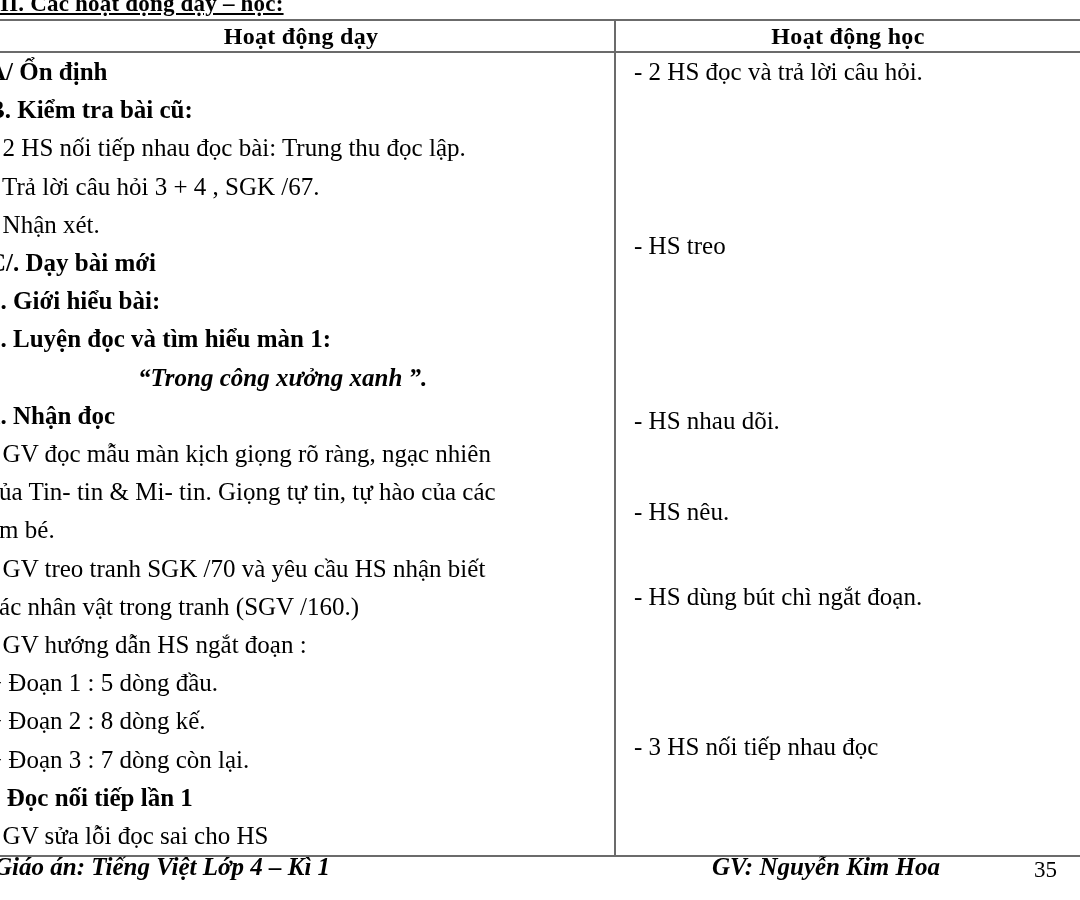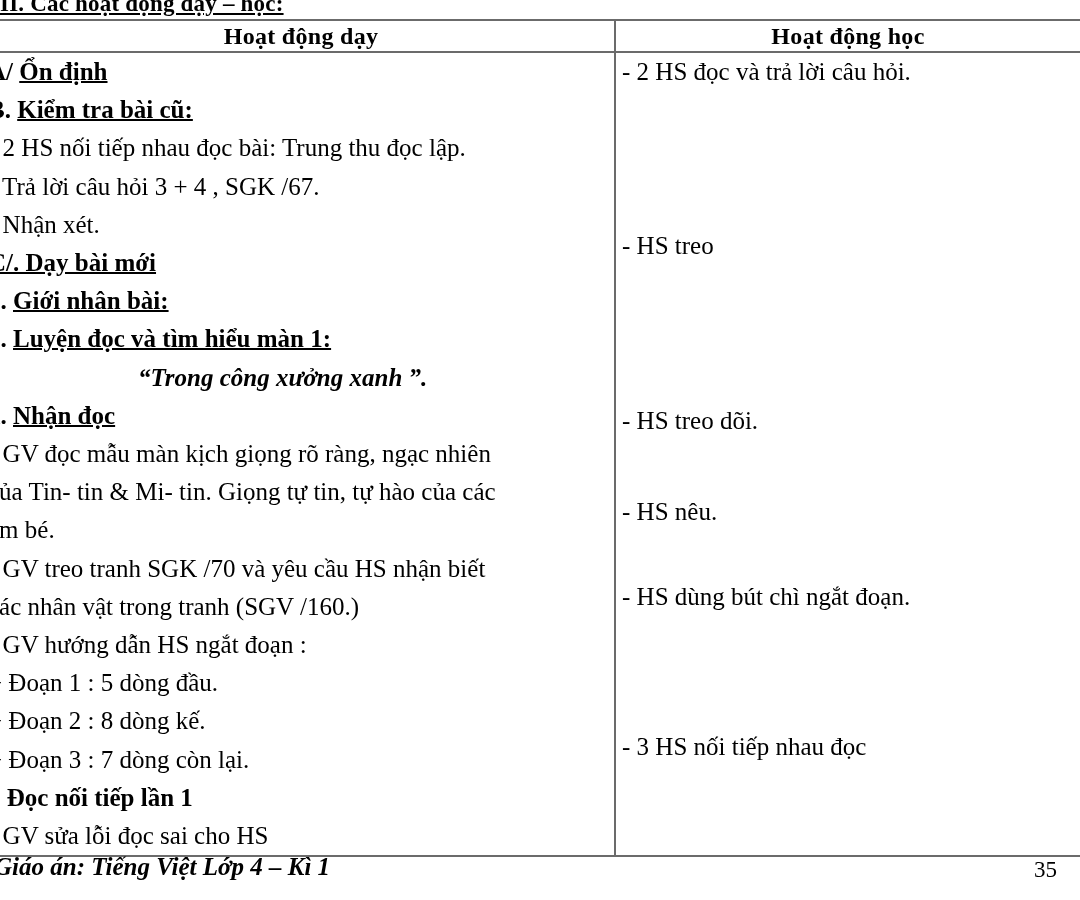--- a/index.html
+++ b/index.html
@@ -67,30 +67,30 @@
     padding: 7px 0 8px 0;
     letter-spacing: .3px;
   }
 
   td.body-cell {
     padding: 4px 8px 6px 8px;
     font-size: 25px;
     line-height: 38.2px;
   }
   td.body-cell.right {
-    padding-left: 6px;
+    padding-left: 18px;
   }
 
   
   .ln {
     white-space: nowrap;
     min-height: 38.2px;
   }
   .b   { font-weight: bold; }
-  .u   { text-decoration: underline; text-underline-offset: 1px; }
+  .u   { text-underline-offset: 1px; }
   .quote {
     font-weight: bold;
     font-style: italic;
     padding-left: 150px;
   }
 
   
   .rgap-1 { height: 136px; }
   .rgap-3 { height: 137px; }
   .rgap-4 { height: 52px; }
@@ -165,21 +165,21 @@
             <div class="ln"><span class="b">A/ </span><span class="b u">Ổn định </span></div>
 
             <div class="ln"><span class="b">B. </span><span class="b u">Kiểm tra bài cũ:</span></div>
 
             <div class="ln">- 2 HS nối tiếp nhau đọc bài: Trung thu đọc lập.</div>
             <div class="ln">- Trả lời câu hỏi 3 + 4 , SGK /67.</div>
             <div class="ln">- Nhận xét.</div>
 
             <div class="ln b u">C/. Dạy bài mới </div>
 
-            <div class="ln"><span class="b">1. </span><span class="b u">Giới nhân bài:</span></div>
+            <div class="ln"><span class="b">1. </span><span class="b u">Giới hiểu bài:</span></div>
 
             <div class="ln"><span class="b">2. </span><span class="b u">Luyện đọc và tìm hiểu màn 1:</span></div>
 
             <div class="ln quote">“Trong công xưởng xanh ”.</div>
 
             <div class="ln"><span class="b">a. </span><span class="b u">Nhận đọc </span></div>
 
             <div class="ln">- GV đọc mẫu màn kịch giọng rõ ràng, ngạc nhiên</div>
             <div class="ln">của Tin- tin &amp; Mi- tin. Giọng tự tin, tự hào của các</div>
             <div class="ln">em bé.</div>
@@ -195,37 +195,38 @@
           </td>
 
           <td class="body-cell right">
 
             <div class="ln">- 2 HS đọc và trả lời câu hỏi.</div>
             <div class="rgap-1"></div>
 
             <div class="ln">- HS treo</div>
             <div class="rgap-3"></div>
 
-            <div class="ln">- HS treo dõi.</div>
+            <div class="ln">- HS nhau dõi.</div>
             <div class="rgap-4"></div>
 
             <div class="ln">- HS nêu.</div>
             <div class="rgap-5"></div>
 
             <div class="ln">- HS dùng bút chì ngắt đoạn.</div>
             <div class="rgap-6"></div>
 
             <div class="ln">- 3 HS nối tiếp nhau đọc</div>
 
           </td>
         </tr>
       </tbody>
     </table>
   </div>
 
   <div class="footer">
     <div class="footer-inner">
       <div class="foot-left">Giáo án: Tiếng Việt Lớp 4 – Kì 1</div>
+      <div class="foot-right">GV: Nguyễn Kim Hoa</div>
       <div class="foot-page">35</div>
     </div>
   </div>
 
 </div>
 
 </body></html>

